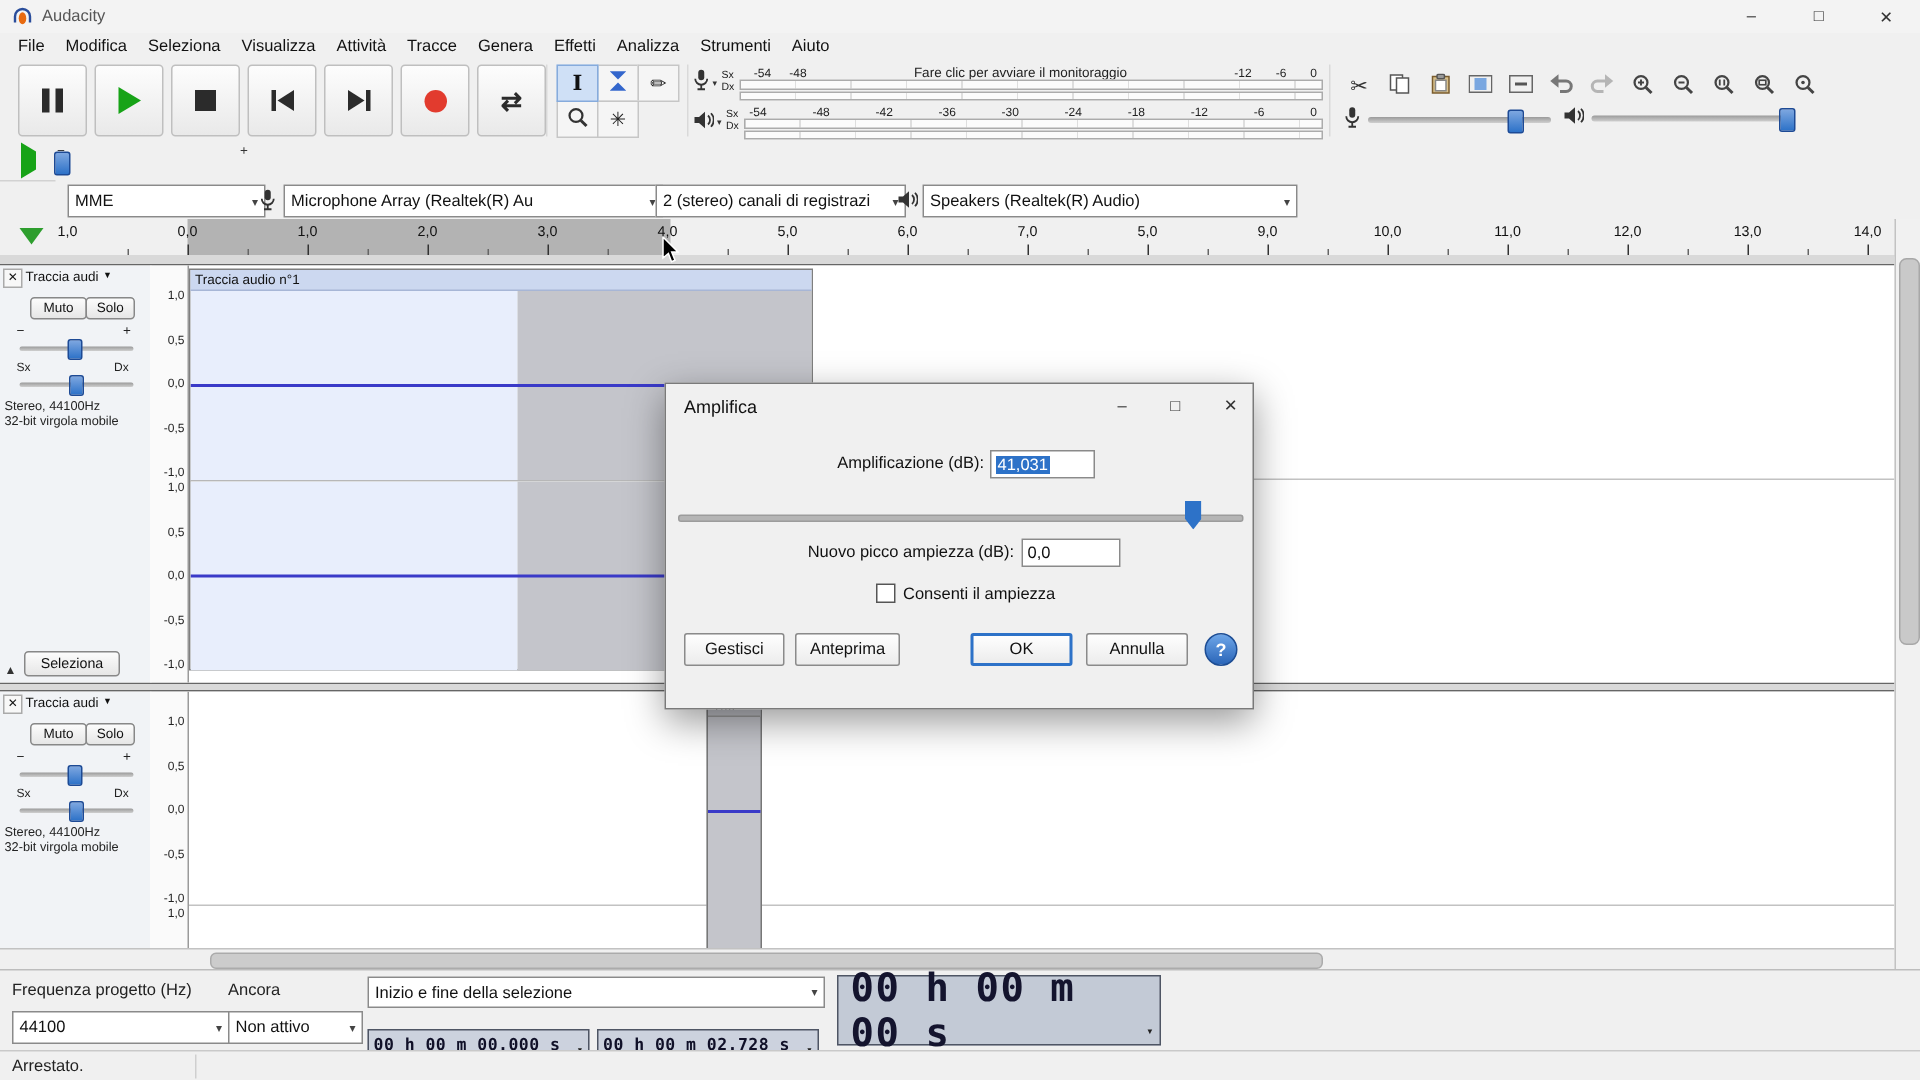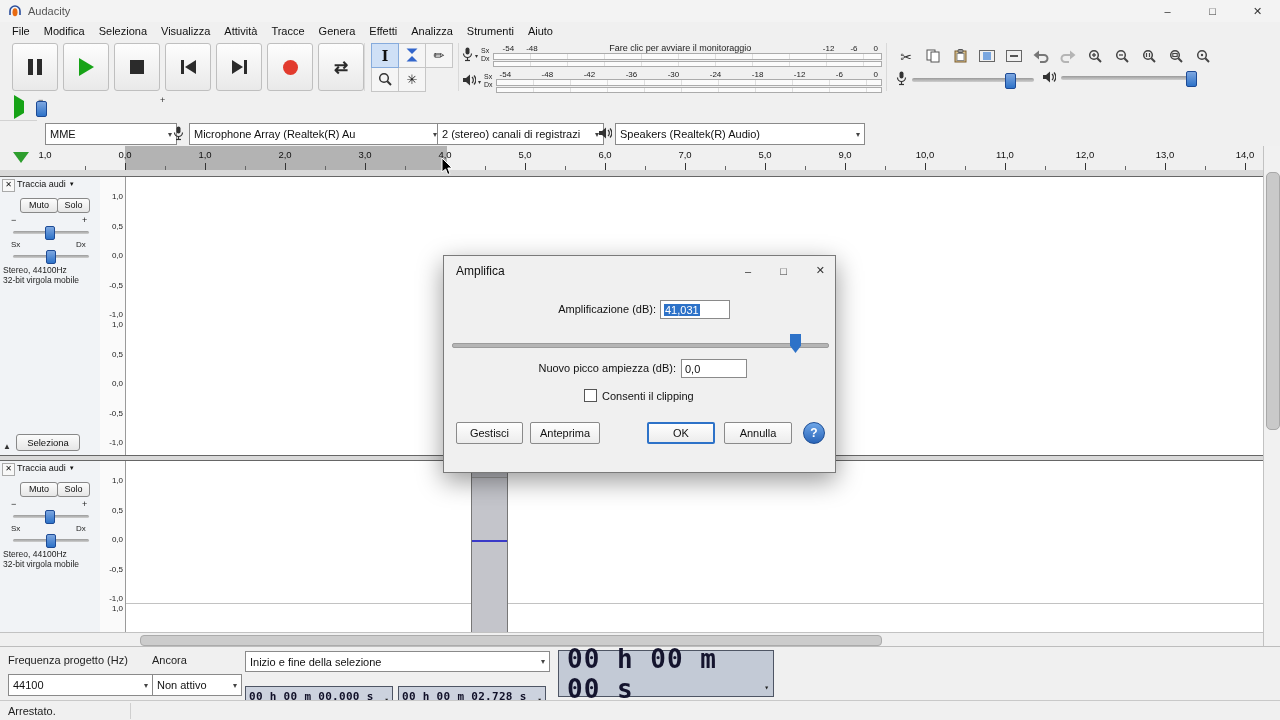--- a/index.html
+++ b/index.html
@@ -519,20 +519,37 @@
             <span>-1,0</span>
           </span>
         <span class="vscale vs2">
             <span>1,0</span>
             <span>0,5</span>
             <span>0,0</span>
             <span>-0,5</span>
             <span>-1,0</span>
           </span>
       </div>
+      <div class="tcontent">
+        <div class="chdiv"></div>
+        <div class="clip1">
+          <div class="clip-title">Traccia audio n°1</div>
+          <div class="cch">
+            <span class="selpart"></span>
+            <span class="graypart"></span>
+            <span class="zline"></span>
+          </div>
+          <div class="cdiv"></div>
+          <div class="cch">
+            <span class="selpart"></span>
+            <span class="graypart"></span>
+            <span class="zline"></span>
+          </div>
+        </div>
+      </div>
     </div>
 
     <div class="track" id="track2">
       <div class="tpanel">
         <span class="pclose">✕</span>
         <span class="pname">
             <span>Traccia audi</span>
             <span class="da">▼</span>
           </span>
         <span class="sbtn pmute">Muto</span>
@@ -636,21 +653,21 @@
       <span class="th"></span>
     </div>
 
     <span class="dlg-label" style="left:0;width:232px;top:106px;">Nuovo picco ampiezza (dB):</span>
     <div class="dlg-input" style="left:237px;top:103px;width:66px;">
       <span>0,0</span>
     </div>
 
     <div class="dlg-check">
       <span class="cbox"></span>
-      <span>Consenti il clipping</span>
+      <span>Consenti il ampiezza</span>
     </div>
 
     <span class="dbtn" style="left:12px;width:67px;">Gestisci</span>
     <span class="dbtn" style="left:86px;width:70px;">Anteprima</span>
     <span class="dbtn focus" style="left:203px;width:68px;">OK</span>
     <span class="dbtn" style="left:280px;width:68px;">Annulla</span>
     <span class="dhelp">?</span>
   </div>
 
 </div>

